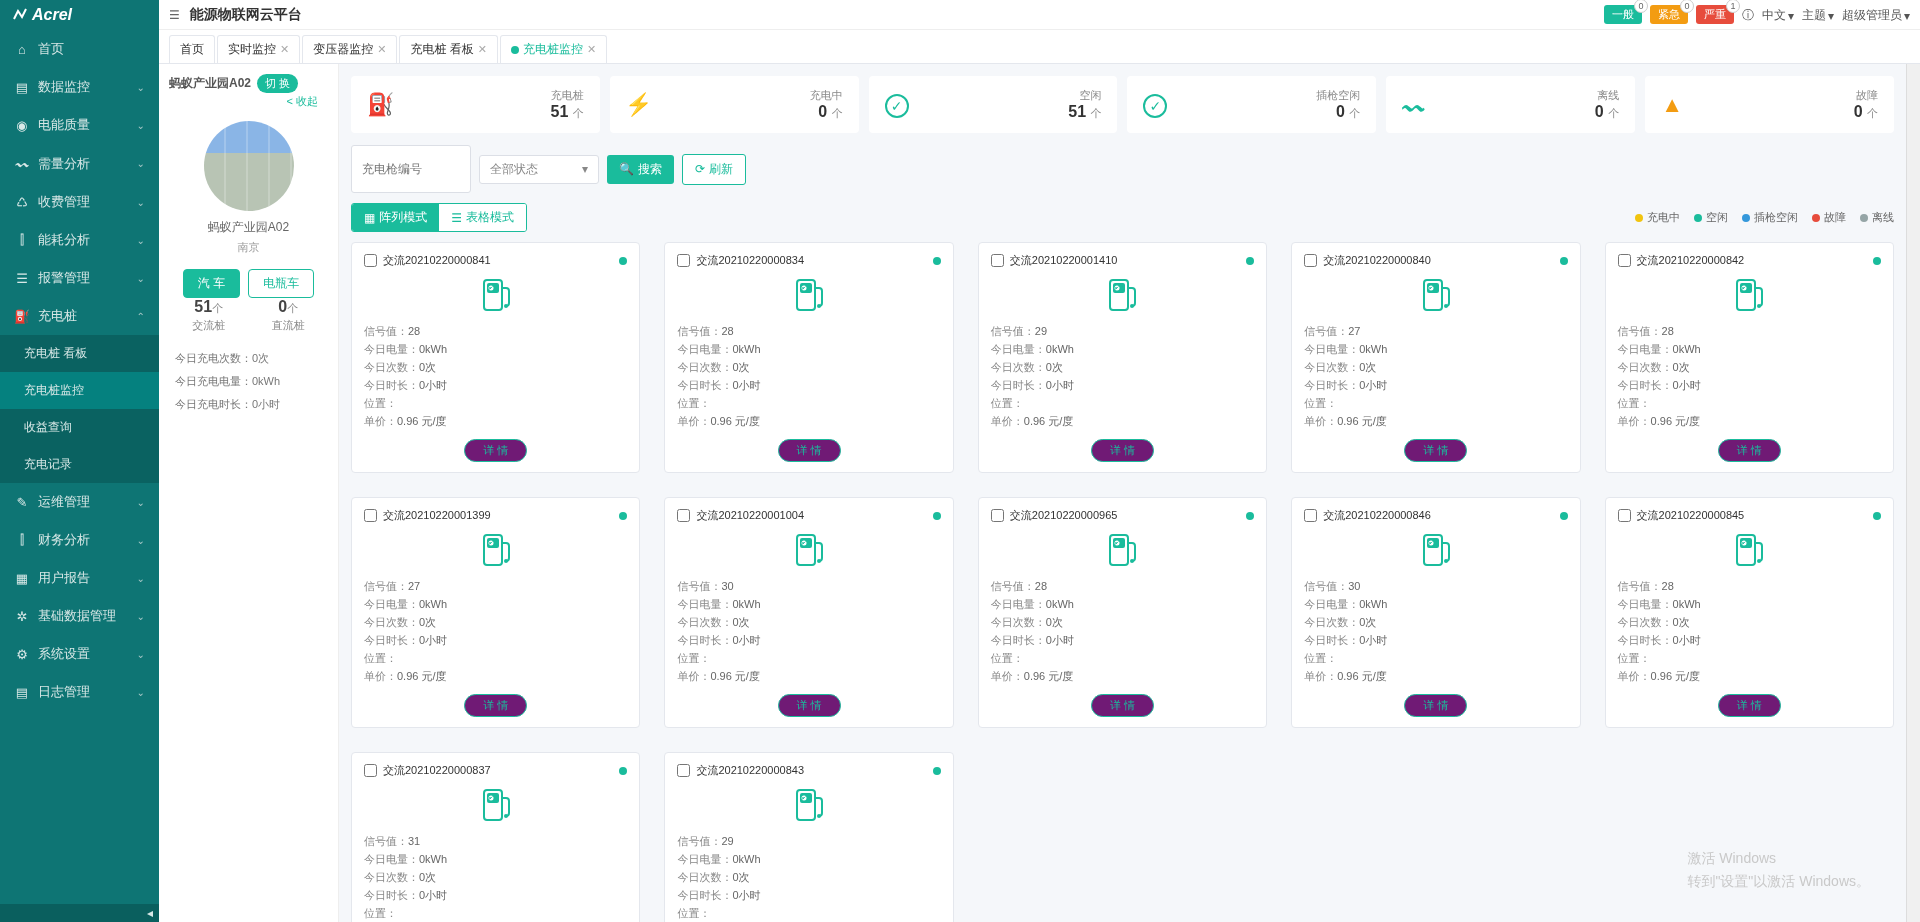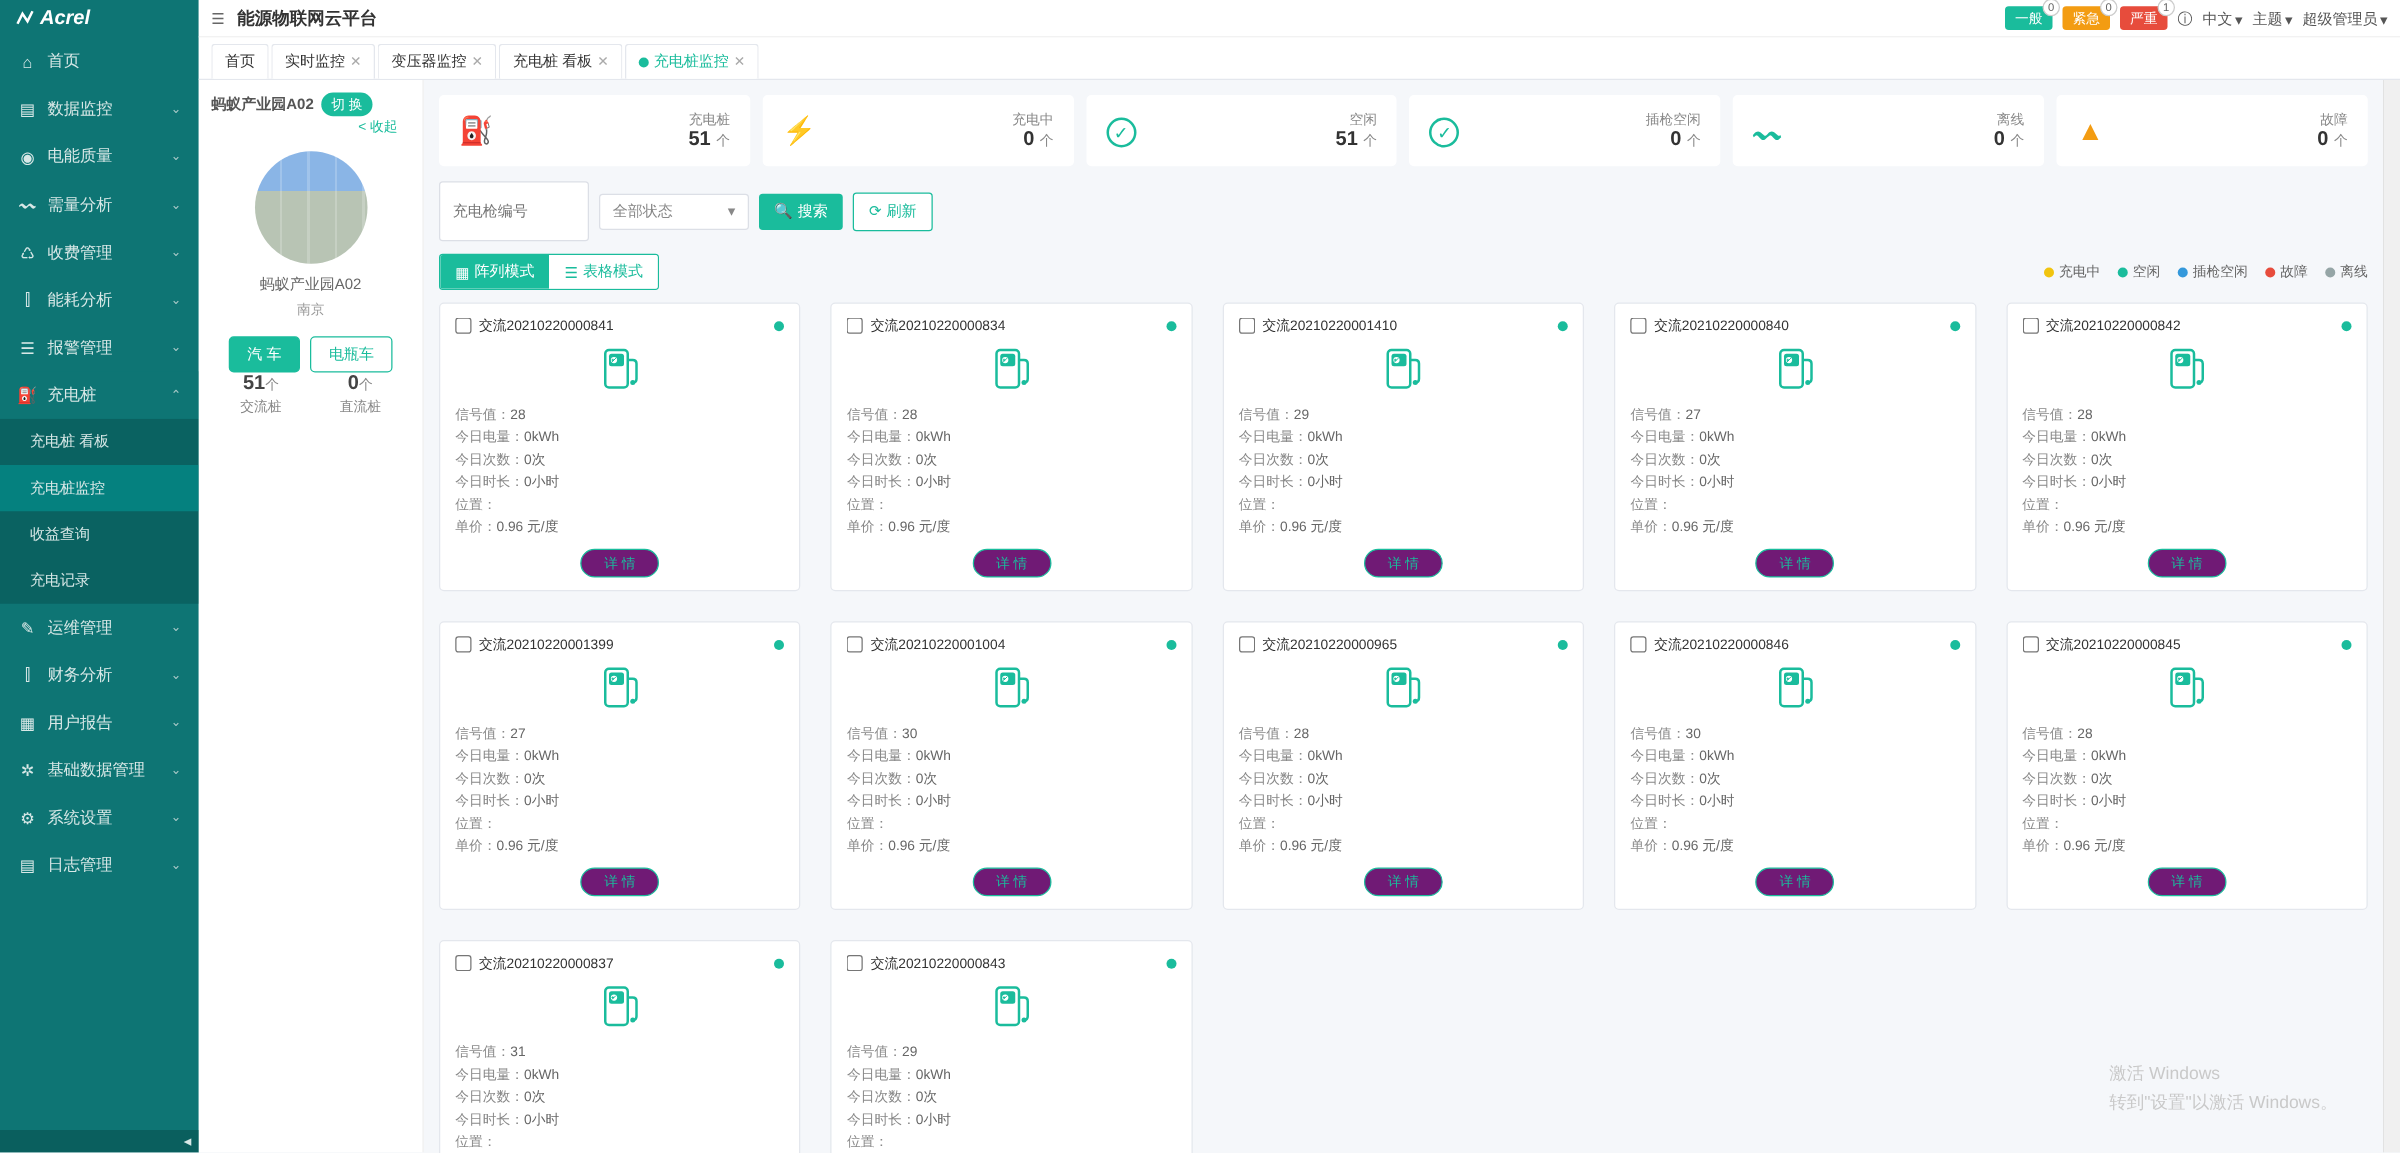--- a/index.html
+++ b/index.html
@@ -234,20 +234,25 @@
         <div class="count-row">
           <div class="count-col">
             <div class="count-val"><span>51</span><small>个</small></div>
             <div class="count-lbl">交流桩</div>
           </div>
           <div class="count-col">
             <div class="count-val"><span>0</span><small>个</small></div>
             <div class="count-lbl">直流桩</div>
           </div>
         </div>
+        <div id="site-stats" style="width:100%">
+            <div class="stat-line"><span>今日充电次数：</span><span>0次</span></div>
+            <div class="stat-line"><span>今日充电电量：</span><span>0kWh</span></div>
+            <div class="stat-line"><span>今日充电时长：</span><span>0小时</span></div>
+          </div>
       </div>
 
       <div class="content">
         <div class="summary" id="summary">
             <div class="sum-card">
               <span class="sum-icon ">⛽</span>
               <div class="sum-text">
                 <div class="sum-label">充电桩</div>
                 <div class="sum-val">51 <small>个</small></div>
               </div>

